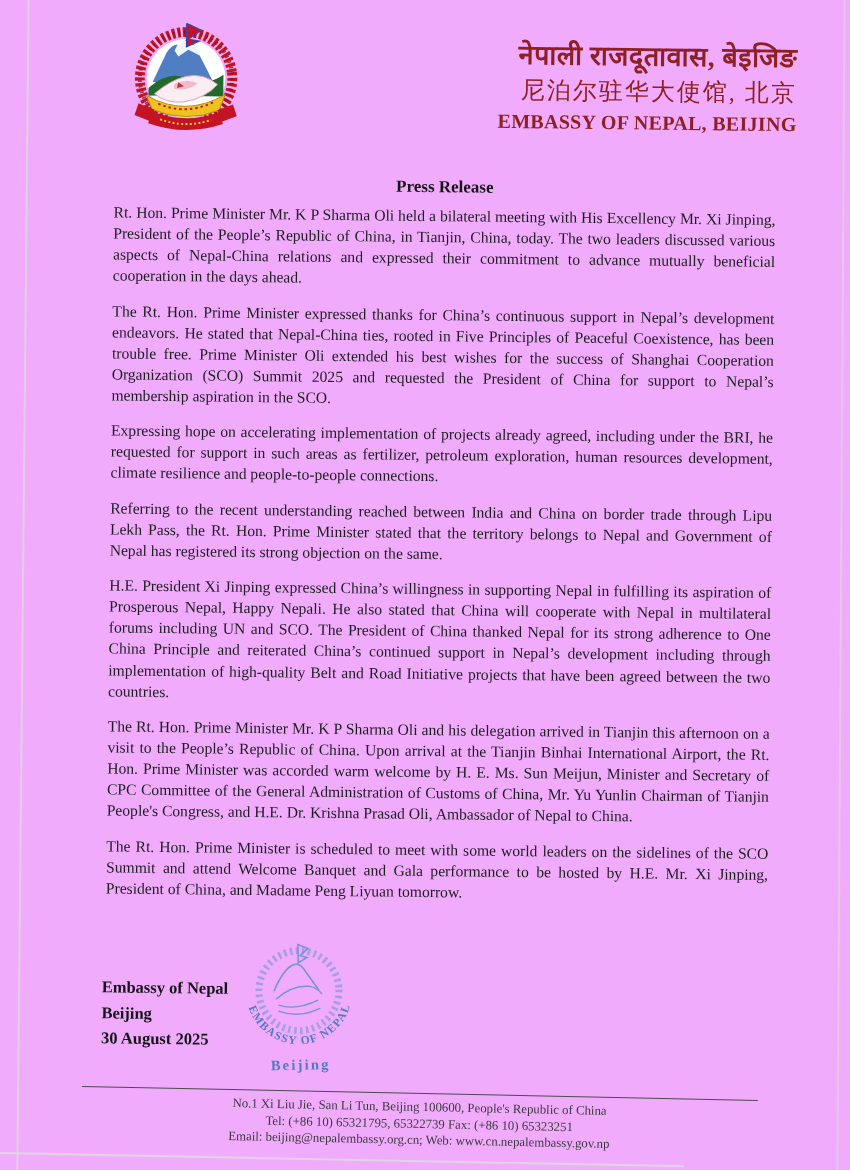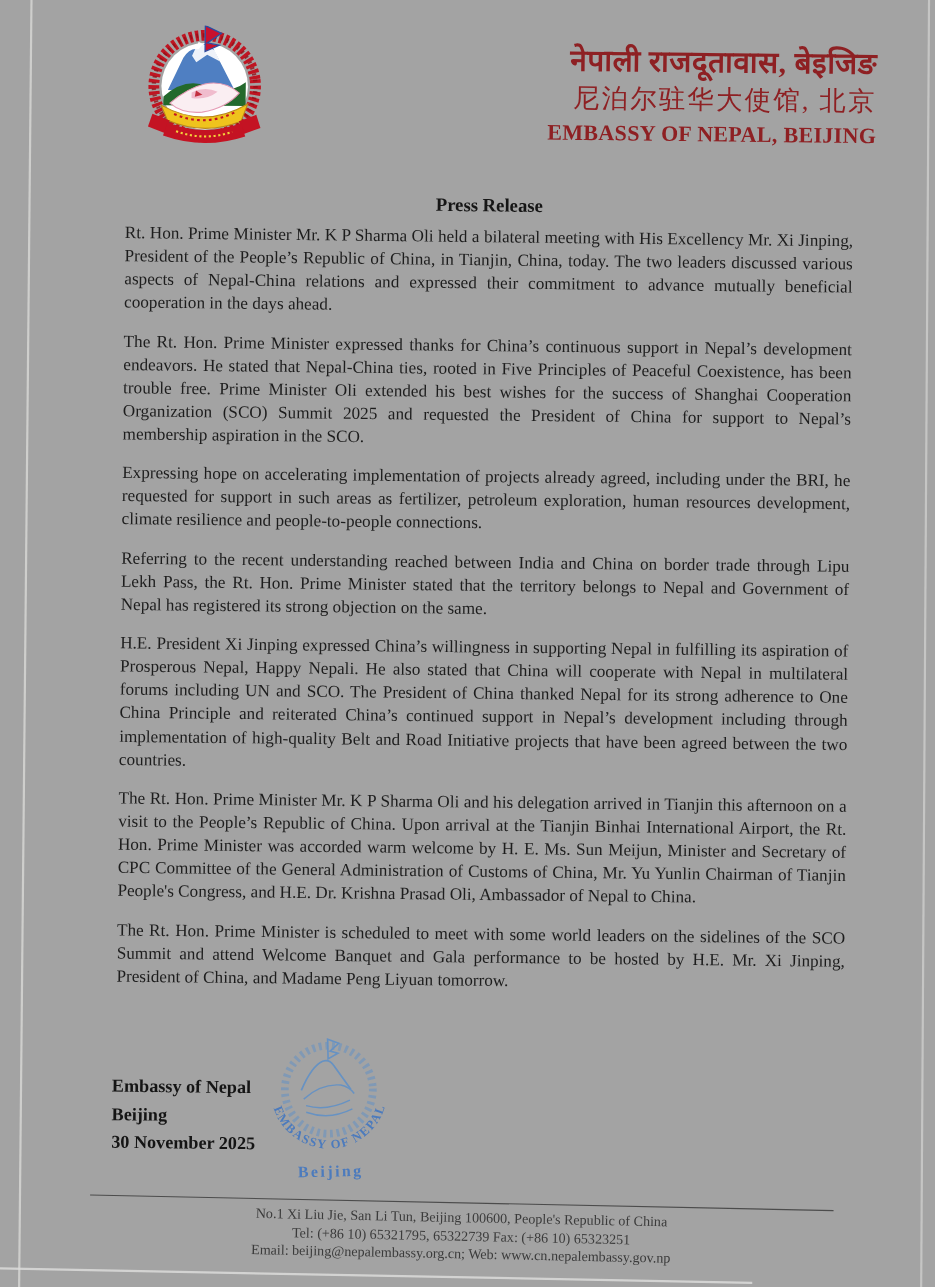--- a/index.html
+++ b/index.html
@@ -5,21 +5,21 @@
   html, body {
     margin: 0; padding: 0;
     width: 850px; height: 1170px;
     background: #fbfbfa;
     font-family: "Liberation Serif", "DejaVu Serif", serif;
     overflow: hidden;
   }
   .scan {
     position: relative;
     width: 850px; height: 1170px;
-    background: #a3a3a3;
+    background: #f0abfc;
     overflow: hidden;
   }
   
   .edge { position: absolute; background: #dcdcda; }
   .edge-left  { left: 22px; top: 0; width: 1.5px; height: 1170px; transform: rotate(0.55deg); opacity: .75; }
   .edge-right { left: 840px; top: 0; width: 1.5px; height: 1170px; transform: rotate(0.35deg); opacity: .6; }
   .edge-bottom{ left: -6px; top: 1152px; width: 690px; height: 1.6px; transform: rotate(1.1deg); transform-origin: left center; opacity: .85; }
 
   .content {
     position: absolute; inset: 0;
@@ -123,21 +123,21 @@
       <p>Expressing hope on accelerating implementation of projects already agreed, including under the BRI, he requested for support in such areas as fertilizer, petroleum exploration, human resources development, climate resilience and people-to-people connections.</p>
       <p>Referring to the recent understanding reached between India and China on border trade through Lipu Lekh Pass, the Rt. Hon. Prime Minister stated that the territory belongs to Nepal and Government of Nepal has registered its strong objection on the same.</p>
       <p>H.E. President Xi Jinping expressed China’s willingness in supporting Nepal in fulfilling its aspiration of Prosperous Nepal, Happy Nepali.  He also stated that China will cooperate with Nepal in multilateral forums including UN and SCO. The President of China thanked Nepal for its strong adherence to One China Principle and reiterated China’s continued support in Nepal’s development including through implementation of high-quality Belt and Road Initiative projects that have been agreed between the two countries.</p>
       <p>The Rt. Hon. Prime Minister Mr. K P Sharma Oli and his delegation arrived in Tianjin this afternoon on a visit to the People’s Republic of China. Upon arrival at the Tianjin Binhai International Airport, the Rt. Hon. Prime Minister was accorded warm welcome by H. E. Ms. Sun Meijun, Minister and Secretary of CPC Committee of the General Administration of Customs of China, Mr. Yu Yunlin Chairman of Tianjin People's Congress, and H.E. Dr. Krishna Prasad Oli, Ambassador of Nepal to China.</p>
       <p>The Rt. Hon. Prime Minister is scheduled to meet with some world leaders on the sidelines of the SCO Summit and attend Welcome Banquet and Gala performance to be hosted by H.E. Mr. Xi Jinping, President of China, and Madame Peng Liyuan tomorrow.</p>
     </div>
 
     <div class="sig">
       <div>Embassy of Nepal</div>
       <div>Beijing</div>
-      <div>30 November 2025</div>
+      <div>30 August 2025</div>
     </div>
 
     <svg class="stamp" width="152" height="150" viewBox="0 0 152 150">
       <defs>
         <path id="stamp-arc" d="M 25.2 70.1 A 53 53 0 0 0 125.2 70.1" fill="none"></path>
       </defs>
       <g stroke="#5b8fca" fill="none" opacity=".88">
         <circle cx="75" cy="52" r="40" stroke-width="7" stroke-dasharray="2.6 3.4" opacity=".6"></circle>
         <path d="M75,6 L75,24 L84,19 L77,17 L85,10 Z" stroke-width="1.5"></path>
         <path d="M50,52 Q60,30 70,26 Q76,24 80,30 L95,52" stroke-width="1.6"></path>

